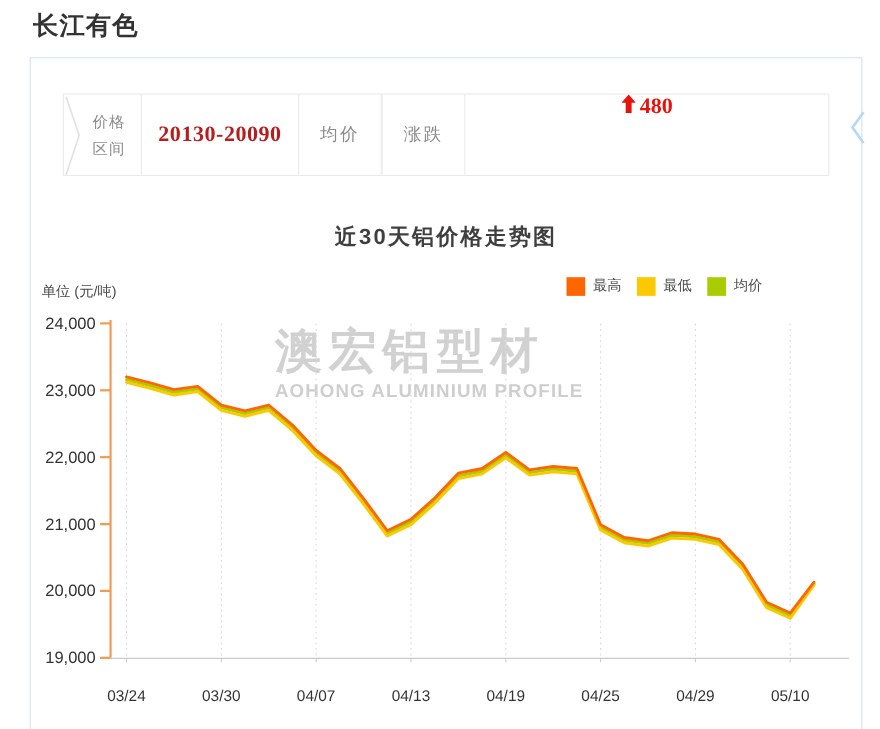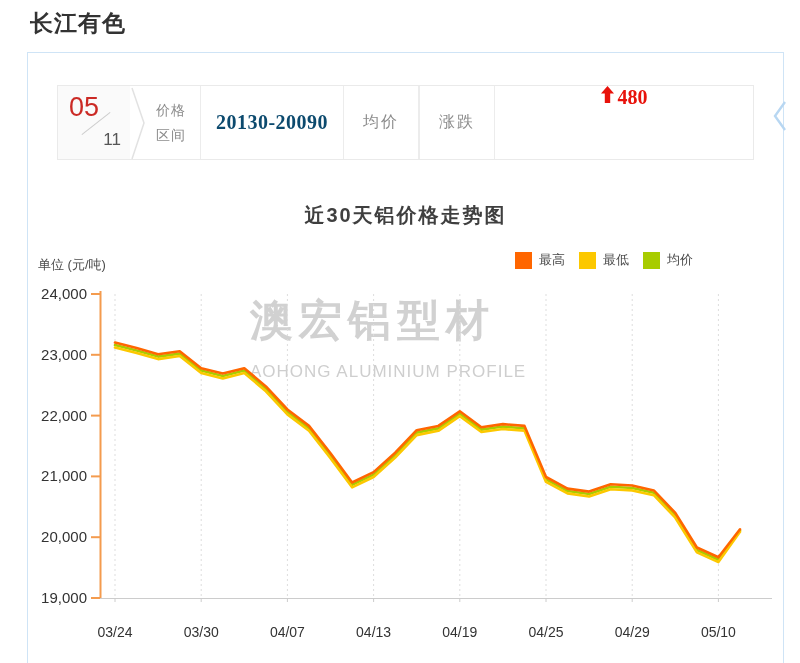--- a/index.html
+++ b/index.html
@@ -27,21 +27,21 @@
   .date-slash{position:absolute;left:20px;top:37px;width:36px;height:1px;background:#ccc;transform:rotate(-38deg);}
   .date-day{position:absolute;right:9px;bottom:9px;font-size:17px;color:#555;}
   .product-cell{flex:none;display:flex;align-items:center;padding:0 6px 0 14px;
     font-size:21px;color:#3f3f3f;letter-spacing:2px;}
   .qchevron{flex:none;align-self:stretch;}
   .range-label{flex:none;display:flex;flex-direction:column;justify-content:center;
     text-align:center;font-size:14px;color:#8c8c8c;line-height:25px;padding:0 14px 0 8px;letter-spacing:1px;}
   .vsep{flex:none;width:1px;background:#ececec;}
   .num-cell{display:flex;align-items:center;justify-content:center;
     font-family:"Liberation Serif","DejaVu Serif",serif;font-weight:700;
-    font-size:20px;color:#0c4a6e;letter-spacing:.5px;}
+    font-size:20px;color:#b91c1c;letter-spacing:.5px;}
   .range-value{flex:none;width:142px;}
   .label-cell{flex:none;display:flex;align-items:center;justify-content:center;
     font-size:16px;color:#8c8c8c;letter-spacing:2px;}
   .avg-label{width:74px;}
   .avg-value{flex:none;width:88px;}
   .change-label{width:74px;}
   .change-cell{flex:1;display:flex;justify-content:center;gap:4px;}
   .change-value{font-family:"Liberation Serif","DejaVu Serif",serif;font-weight:700;
     font-size:20px;color:#e8120b;}
   
@@ -49,36 +49,31 @@
     position:absolute;left:27px;top:202px;width:757px;margin:0;text-align:center;
     font-size:20px;font-weight:700;color:#3f3f3f;letter-spacing:2px;z-index:3;
   }
   .unit-label{position:absolute;left:38px;top:256px;font-size:13px;color:#4a4a4a;z-index:3;}
   .legend{position:absolute;left:515px;top:251px;display:flex;align-items:center;gap:14px;z-index:3;}
   .legend-item{display:flex;align-items:center;gap:7px;}
   .legend-item .swatch{width:17px;height:17px;display:inline-block;}
   .legend-item .lg-label{font-size:13px;color:#4a4a4a;}
   .watermark{position:absolute;left:250px;top:297px;width:300px;z-index:1;opacity:.85;}
   .wm-cn{font-size:43px;font-weight:700;color:#cacaca;letter-spacing:6px;line-height:1.1;}
-  .wm-en{font-size:17px;font-weight:400;color:#c6c6c6;letter-spacing:1px;margin-top:18px;}
+  .wm-en{font-size:17px;font-weight:700;color:#c6c6c6;letter-spacing:1px;margin-top:2px;}
   #chart-svg{position:absolute;left:0;top:0;z-index:2;}
 </style>
 </head>
 <body>
 
 <h1 class="page-title">长江有色</h1>
 
 <div class="container">
 
   <div class="quote-bar">
-    <div class="date-cell">
-      <span class="date-month">05</span>
-      <span class="date-slash"></span>
-      <span class="date-day">11</span>
-    </div>
     <svg class="qchevron" width="18" height="75" viewBox="0 0 18 75">
       <polyline points="2,2 14,37 2,73" fill="none" stroke="#e2e2e2" stroke-width="1.5"></polyline>
     </svg>
     <div class="range-label">
       <span>价格</span>
       <span>区间</span>
     </div>
     <span class="vsep"></span>
     <div class="num-cell range-value">20130-20090</div>
     <span class="vsep"></span>

